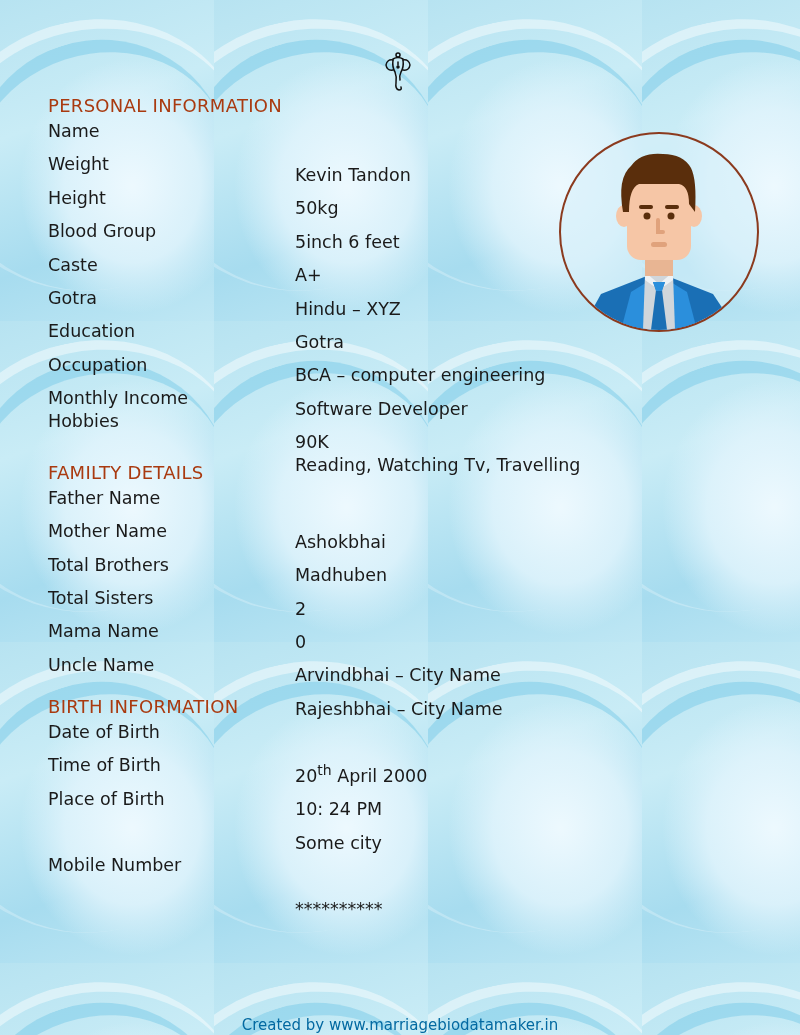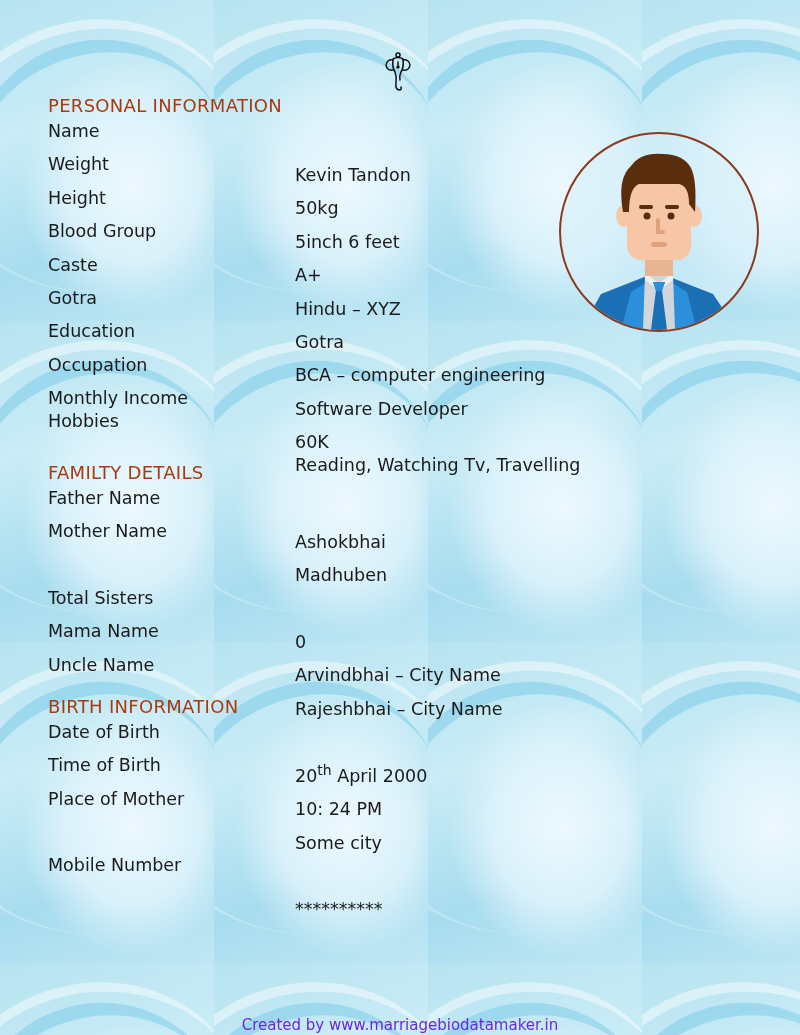--- a/index.html
+++ b/index.html
@@ -38,21 +38,21 @@
     .row .label { position: absolute; left: 0; top: 0; white-space: nowrap; }
     .row .value { position: absolute; left: 247px; top: 0; white-space: nowrap; margin-top: 44px; }
     .row .value sup { font-size: 14px; vertical-align: 7px; line-height: 0; }
     .photo {
       position: absolute; left: 559px; top: 132px; width: 200px; height: 200px;
       border-radius: 50%; border: 2px solid #8b3a1e; box-sizing: border-box; overflow: hidden;
       background: rgba(215,240,250,0.6);
     }
     .footer {
       position: absolute; left: 0; width: 800px; top: 1016px;
-      text-align: center; font-size: 15px; color: #6d28d9;
+      text-align: center; font-size: 15px; color: #0369a1;
     }
   </style>
 </head>
 <body>
 
 <div class="bg">
   <div class="tile" style="left:0;top:0"></div>
     <div class="tile" style="left:214px;top:0"></div>
     <div class="tile" style="left:428px;top:0"></div>
     <div class="tile" style="left:642px;top:0"></div>
@@ -111,36 +111,40 @@
   <div class="row" style="top:321px">
       <span class="label">Education</span>
       <span class="value">BCA – computer engineering</span>
     </div>
   <div class="row" style="top:355px">
       <span class="label">Occupation</span>
       <span class="value">Software Developer</span>
     </div>
   <div class="row" style="top:388px">
       <span class="label">Monthly Income</span>
-      <span class="value">60K</span>
+      <span class="value">90K</span>
     </div>
   <div class="row" style="top:411px">
       <span class="label">Hobbies</span>
       <span class="value">Reading, Watching Tv, Travelling</span>
     </div>
 
   <h2 class="section-title" style="top:462px">FAMILTY DETAILS</h2>
   <div class="row" style="top:488px">
       <span class="label">Father Name</span>
       <span class="value">Ashokbhai</span>
     </div>
   <div class="row" style="top:521px">
       <span class="label">Mother Name</span>
       <span class="value">Madhuben</span>
     </div>
+  <div class="row" style="top:555px">
+      <span class="label">Total Brothers</span>
+      <span class="value">2</span>
+    </div>
   <div class="row" style="top:588px">
       <span class="label">Total Sisters</span>
       <span class="value">0</span>
     </div>
   <div class="row" style="top:655px">
       <span class="label">Uncle Name</span>
       <span class="value">Rajeshbhai – City Name</span>
     </div>
   <div class="row" style="top:621px">
       <span class="label">Mama Name</span>
@@ -150,21 +154,21 @@
   <h2 class="section-title" style="top:696px">BIRTH INFORMATION</h2>
   <div class="row" style="top:722px">
       <span class="label">Date of Birth</span>
       <span class="value"><span>20</span><sup>th</sup><span> April 2000</span></span>
     </div>
   <div class="row" style="top:755px">
       <span class="label">Time of Birth</span>
       <span class="value">10: 24 PM</span>
     </div>
   <div class="row" style="top:789px">
-      <span class="label">Place of Mother</span>
+      <span class="label">Place of Birth</span>
       <span class="value">Some city</span>
     </div>
 
   <div class="row" style="top:855px">
       <span class="label">Mobile Number</span>
       <span class="value">**********</span>
     </div>
 
   <div class="photo">
     <svg width="196" height="196" viewBox="0 0 196 196">

